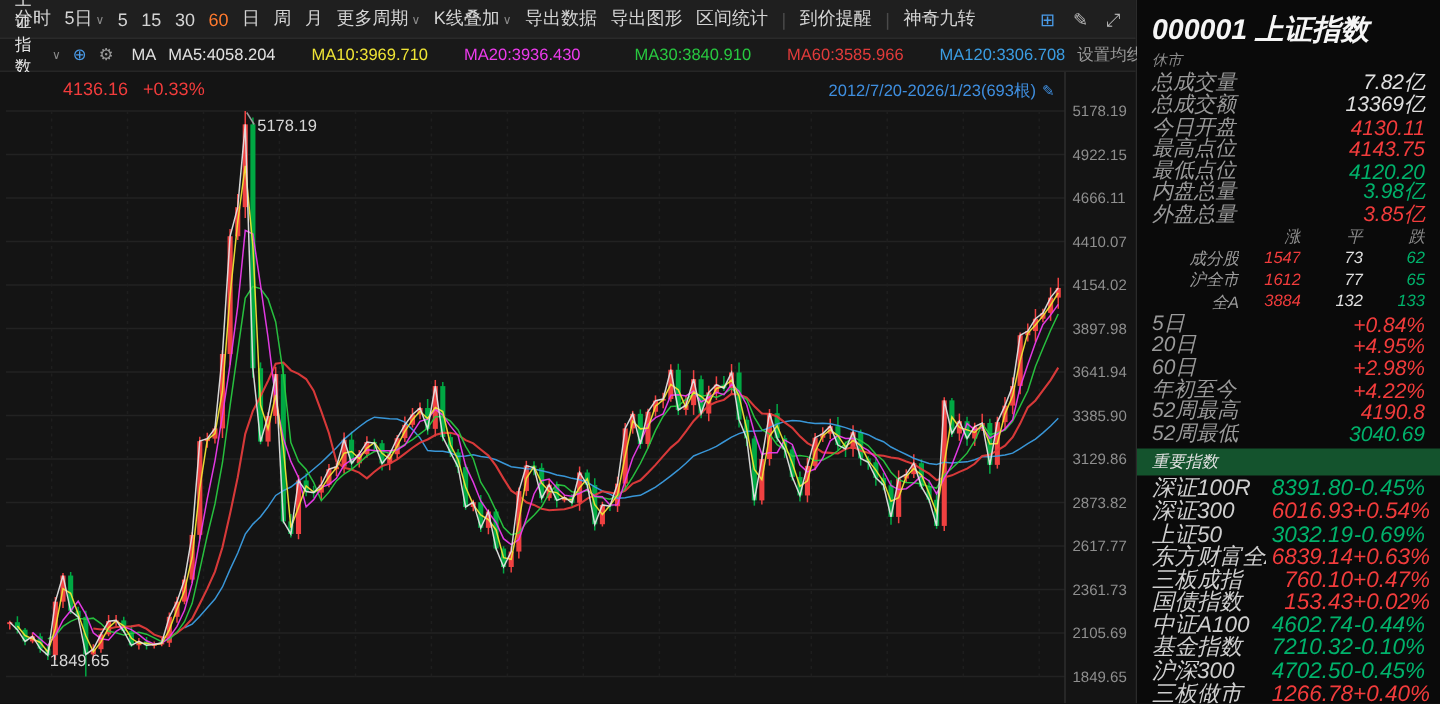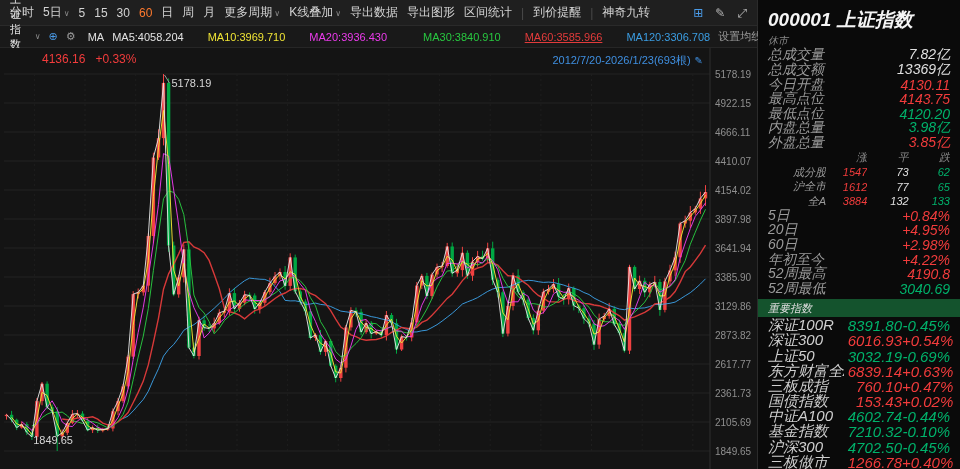--- a/index.html
+++ b/index.html
@@ -82,21 +82,21 @@
       <span class="ch-title">上证指数(周线)</span>
       <span class="caret">∨</span>
       <span class="ch-icon blue">⊕</span>
       <span class="ch-icon">⚙</span>
       <span class="ma-label">MA</span>
       <span class="ma-legend" id="ma-legend">
           <span class="ma-item" style="color: rgb(226, 226, 226);">MA5:4058.204</span>
           <span class="ma-item" style="color: rgb(239, 228, 53);">MA10:3969.710</span>
           <span class="ma-item" style="color: rgb(236, 59, 236);">MA20:3936.430</span>
           <span class="ma-item" style="color: rgb(40, 200, 64); margin-left: 12px;">MA30:3840.910</span>
-          <span class="ma-item" style="color: rgb(226, 59, 59); text-decoration: underline;">MA60:3585.966</span>
+          <span class="ma-item" style="color: rgb(226, 59, 59);">MA60:3585.966</span>
           <span class="ma-item" style="color: rgb(59, 157, 226);">MA120:3306.708</span>
         </span>
       <span class="ma-settings"><span>设置均线</span> <span class="caret">∨</span></span>
     </div>
     <div class="chart-wrap">
       <div class="overlay-price">
         <span>4136.16</span><span class="chg">+0.33%</span>
       </div>
       <div class="overlay-range">
         <span>2012/7/20-2026/1/23(693根)</span><span class="ic">✎</span>

